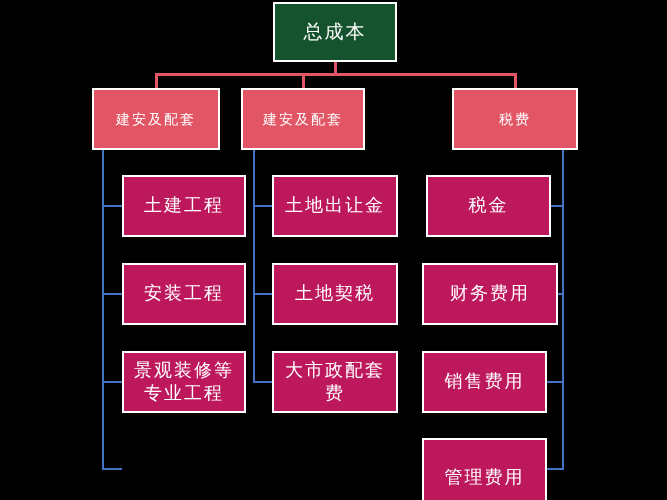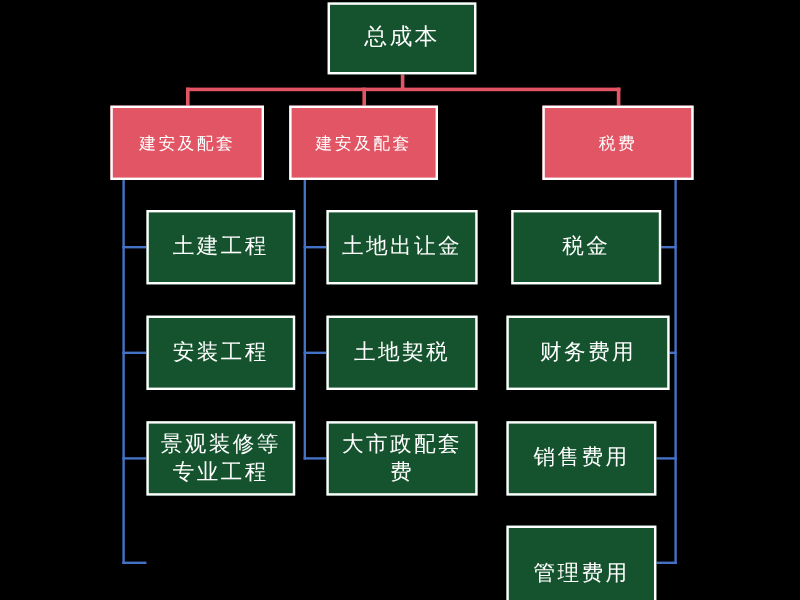--- a/index.html
+++ b/index.html
@@ -8,21 +8,21 @@
     font-family:"Liberation Sans","DejaVu Sans",sans-serif;
   }
   .node{
     position:absolute;box-sizing:border-box;
     display:flex;align-items:center;justify-content:center;
     border:2px solid #fff;color:#fff;text-align:center;
     white-space:pre-line;line-height:1.3;letter-spacing:2px;
   }
   .root{background:#14532d;font-size:19px;}
   .branch{background:#E25564;font-size:14px;}
-  .leaf{background:#14532d;font-size:18px;}
+  .leaf{background:#be185d;font-size:18px;}
   .line{position:absolute;}
   .red{background:#E25564;}
   .blue{background:#4472C4;}
 </style>
 </head>
 <body>
 
 <div class="canvas">
 
   <div class="line red" style="left:334px;top:62px;width:3px;height:13px"></div>

